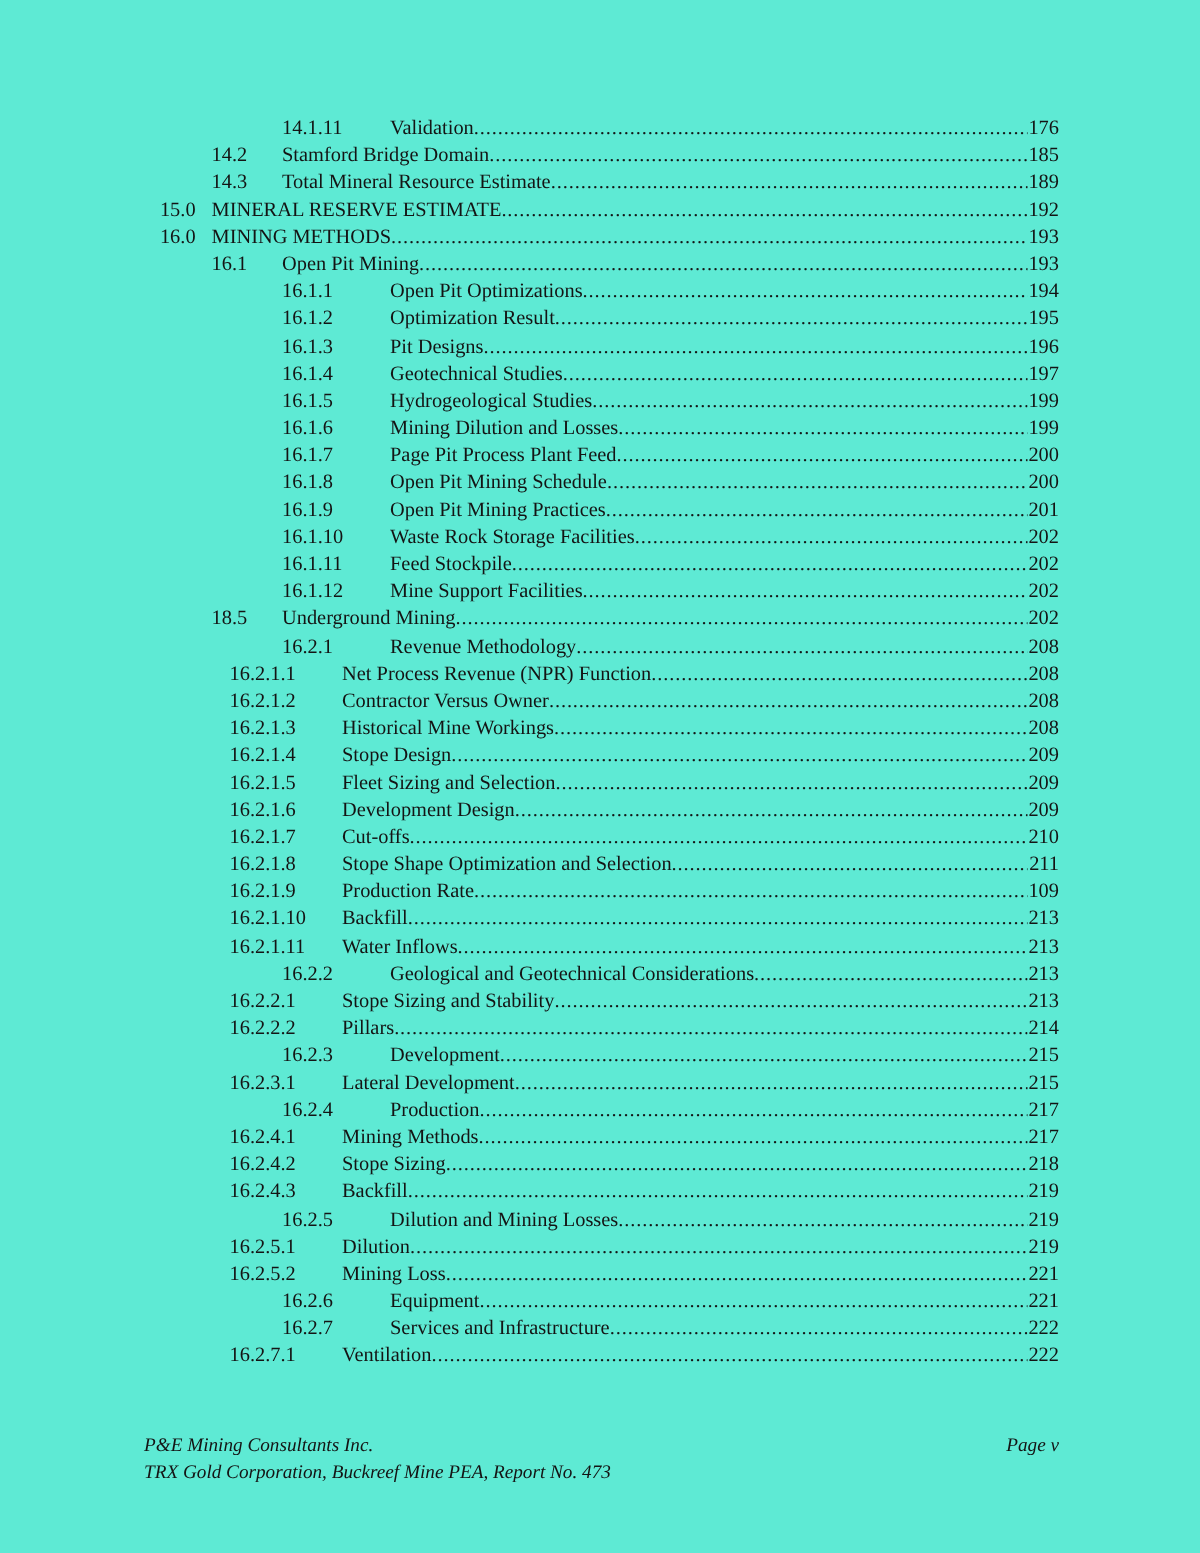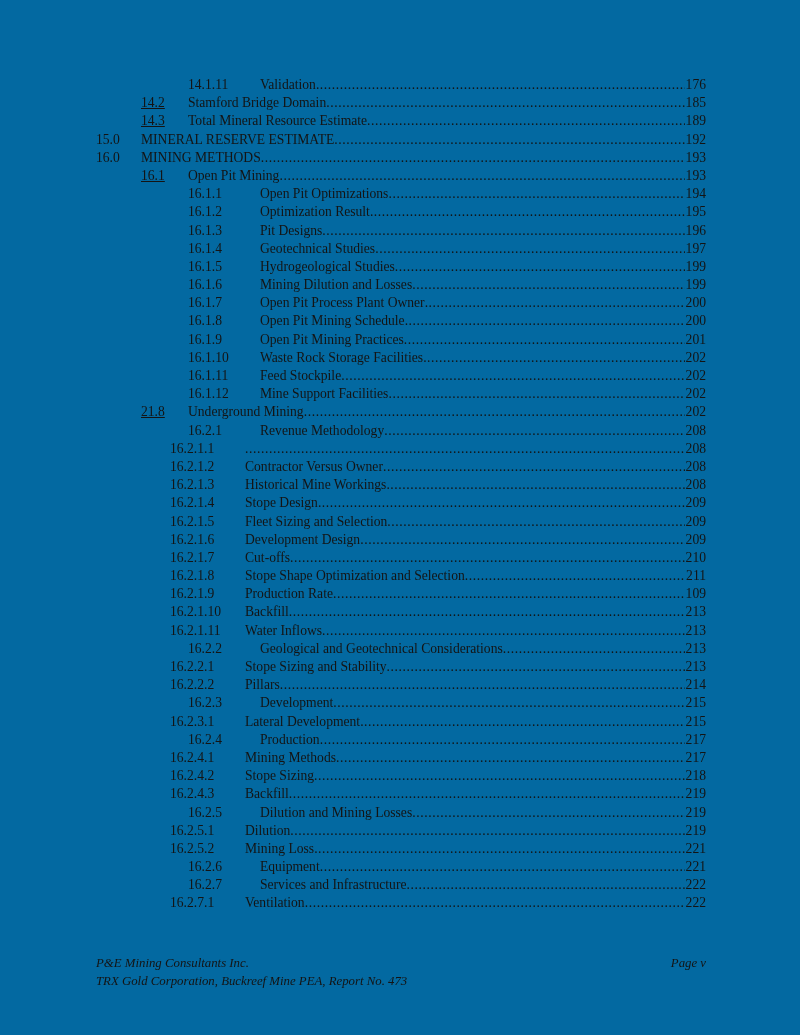--- a/index.html
+++ b/index.html
@@ -4,21 +4,21 @@
 <style>
   html, body {
     margin: 0;
     padding: 0;
     background: #ffffff;
   }
   .page {
     position: relative;
     width: 800px;
     height: 1035px;
-    background: #0369a1;
+    background: #5eead4;
     font-family: "Liberation Serif", "DejaVu Serif", serif;
     color: #141414;
     overflow: hidden;
     box-sizing: border-box;
   }
   .toc {
     position: absolute;
     top: 76px;
     left: 96px;
     right: 94px;
@@ -50,26 +50,26 @@
     content: "..........................................................................................................................................................................................................................";
     letter-spacing: 0.6px;
   }
   .toc-row .page-num {
     flex: 0 0 auto;
     margin-left: 1px;
     text-align: right;
   }
   
   .level-1 { margin-left: 0; }
-  .level-1 .num { width: 45px; }
+  .level-1 .num { width: 45px; text-align: center; }
   .level-2 { margin-left: 45px; }
-  .level-2 .num { width: 47px; text-decoration: underline; }
+  .level-2 .num { width: 47px; }
   .level-3 { margin-left: 92px; }
   .level-3 .num { width: 72px; }
-  .level-4 { margin-left: 74px; }
+  .level-4 { margin-left: 57px; }
   .level-4 .num { width: 75px; }
 
   .footer {
     position: absolute;
     left: 96px;
     right: 94px;
     top: 954px;
     font-style: italic;
     font-size: 12.8px;
     line-height: 18px;
@@ -154,21 +154,21 @@
         <span class="page-num">199</span>
       </div>
       <div class="toc-row level-3">
         <span class="num">16.1.6</span>
         <span class="title">Mining Dilution and Losses </span>
         <span class="dots"></span>
         <span class="page-num">199</span>
       </div>
       <div class="toc-row level-3">
         <span class="num">16.1.7</span>
-        <span class="title">Open Pit Process Plant Owner </span>
+        <span class="title">Page Pit Process Plant Feed </span>
         <span class="dots"></span>
         <span class="page-num">200</span>
       </div>
       <div class="toc-row level-3">
         <span class="num">16.1.8</span>
         <span class="title">Open Pit Mining Schedule </span>
         <span class="dots"></span>
         <span class="page-num">200</span>
       </div>
       <div class="toc-row level-3">
@@ -189,33 +189,34 @@
         <span class="dots"></span>
         <span class="page-num">202</span>
       </div>
       <div class="toc-row level-3">
         <span class="num">16.1.12</span>
         <span class="title">Mine Support Facilities</span>
         <span class="dots"></span>
         <span class="page-num">202</span>
       </div>
       <div class="toc-row level-2">
-        <span class="num">21.8</span>
+        <span class="num">18.5</span>
         <span class="title">Underground Mining </span>
         <span class="dots"></span>
         <span class="page-num">202</span>
       </div>
       <div class="toc-row level-3">
         <span class="num">16.2.1</span>
         <span class="title">Revenue Methodology</span>
         <span class="dots"></span>
         <span class="page-num">208</span>
       </div>
       <div class="toc-row level-4">
         <span class="num">16.2.1.1</span>
+        <span class="title">Net Process Revenue (NPR) Function</span>
         <span class="dots"></span>
         <span class="page-num">208</span>
       </div>
       <div class="toc-row level-4">
         <span class="num">16.2.1.2</span>
         <span class="title">Contractor Versus Owner </span>
         <span class="dots"></span>
         <span class="page-num">208</span>
       </div>
       <div class="toc-row level-4">

